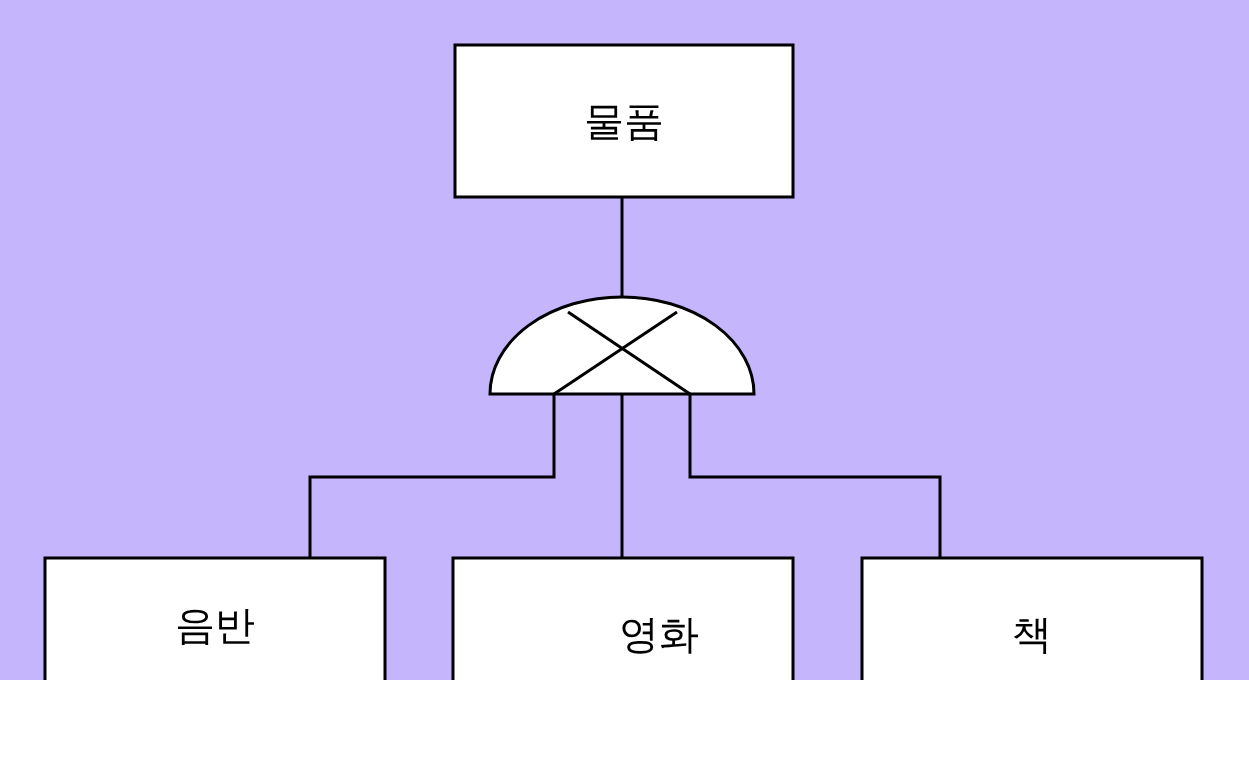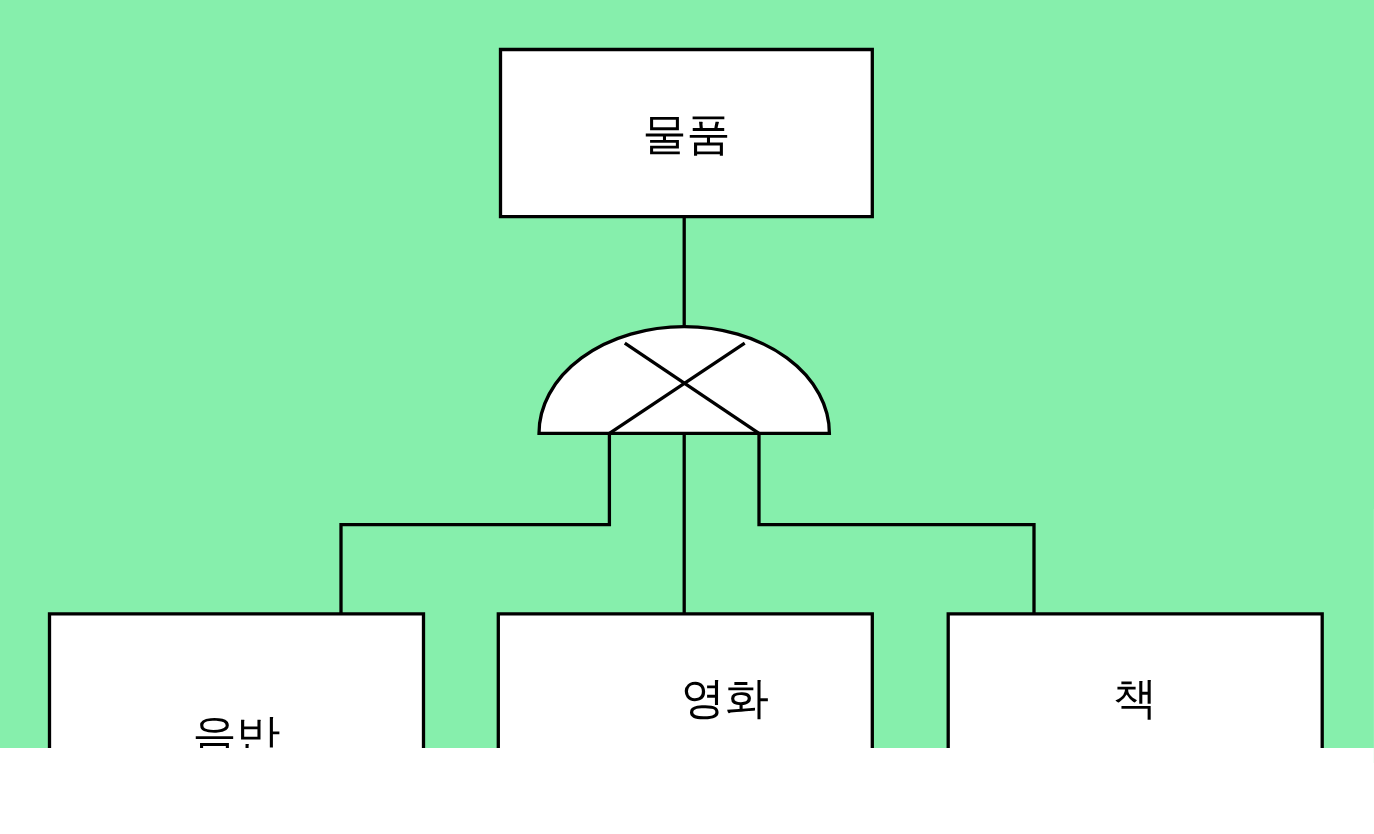--- a/index.html
+++ b/index.html
@@ -8,21 +8,21 @@
     padding: 0;
     background: #ffffff;
   }
   body {
     font-family: "DejaVu Sans", "Liberation Sans", sans-serif;
   }
   #diagram-canvas {
     position: relative;
     width: 1249px;
     height: 680px;
-    background: #86efac;
+    background: #c4b5fd;
     overflow: hidden;
   }
   #diagram-svg {
     position: absolute;
     top: 0;
     left: 0;
     width: 1249px;
     height: 758px;
   }
   .entity-rect {
@@ -86,17 +86,17 @@
     <rect class="entity-rect" x="862" y="558" width="340" height="152"></rect>
 
     <path class="arc-shape" id="arc-path" d="M 490 394 A 132 97 0 0 1 754 394 Z"></path>
 
     <path class="x-mark" id="x-stroke-1" d="M 554 394 L 677 312"></path>
     <path class="x-mark" id="x-stroke-2" d="M 568 312 L 690 394"></path>
 
   </svg>
 
   <div class="entity-label" style="left: 455px; top: 45px; width: 338px; height: 152px;">물품</div>
-  <div class="entity-label" style="left: 45px; top: 592px; width: 340px; height: 152px;">음반</div>
+  <div class="entity-label" style="left: 45px; top: 549px; width: 340px; height: 152px;">음반</div>
   <div class="entity-label" style="left: 453px; top: 558px; width: 340px; height: 152px; margin-left: 36px;">영화</div>
   <div class="entity-label" style="left: 862px; top: 558px; width: 340px; height: 152px;">책</div>
 
 </div>
 
 </body></html>

